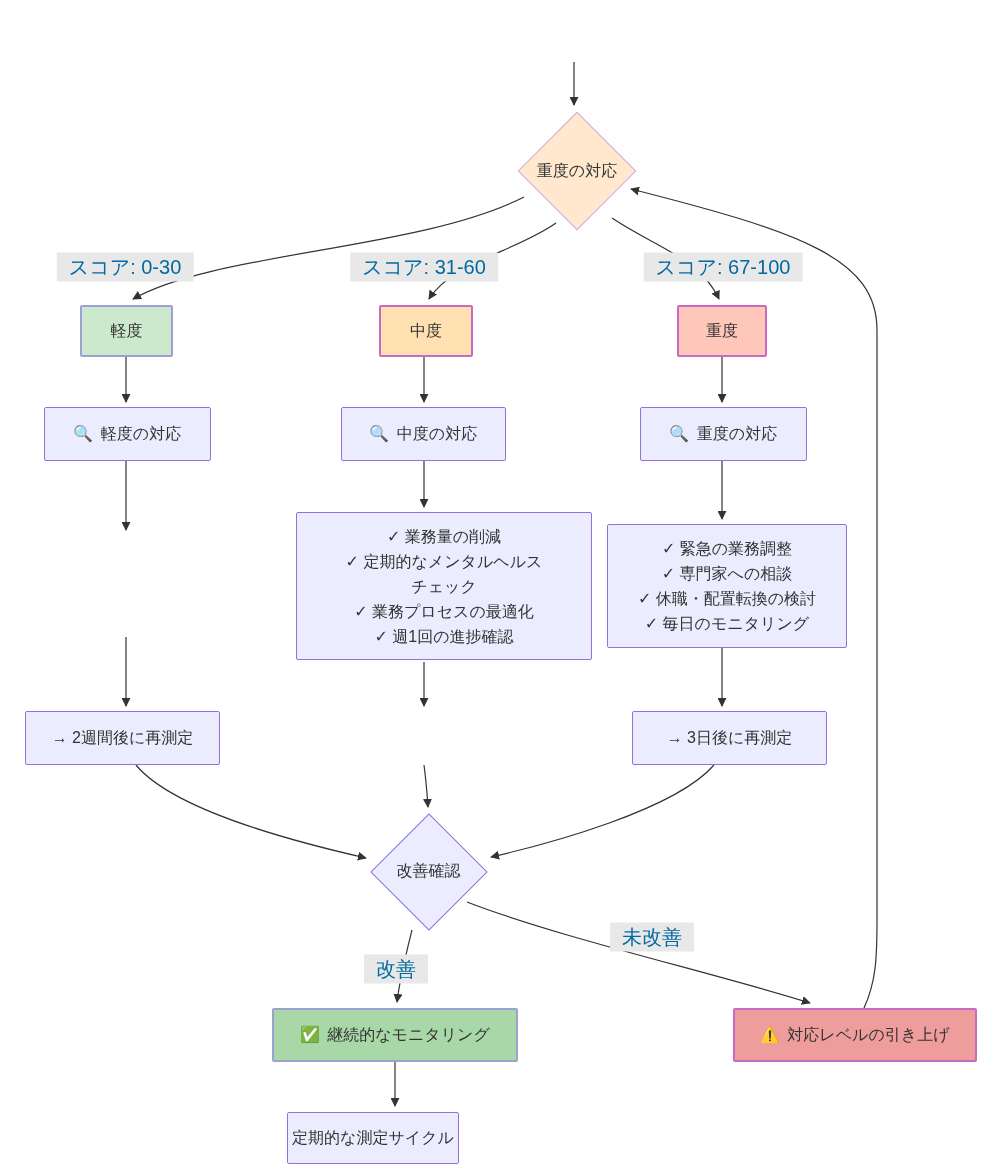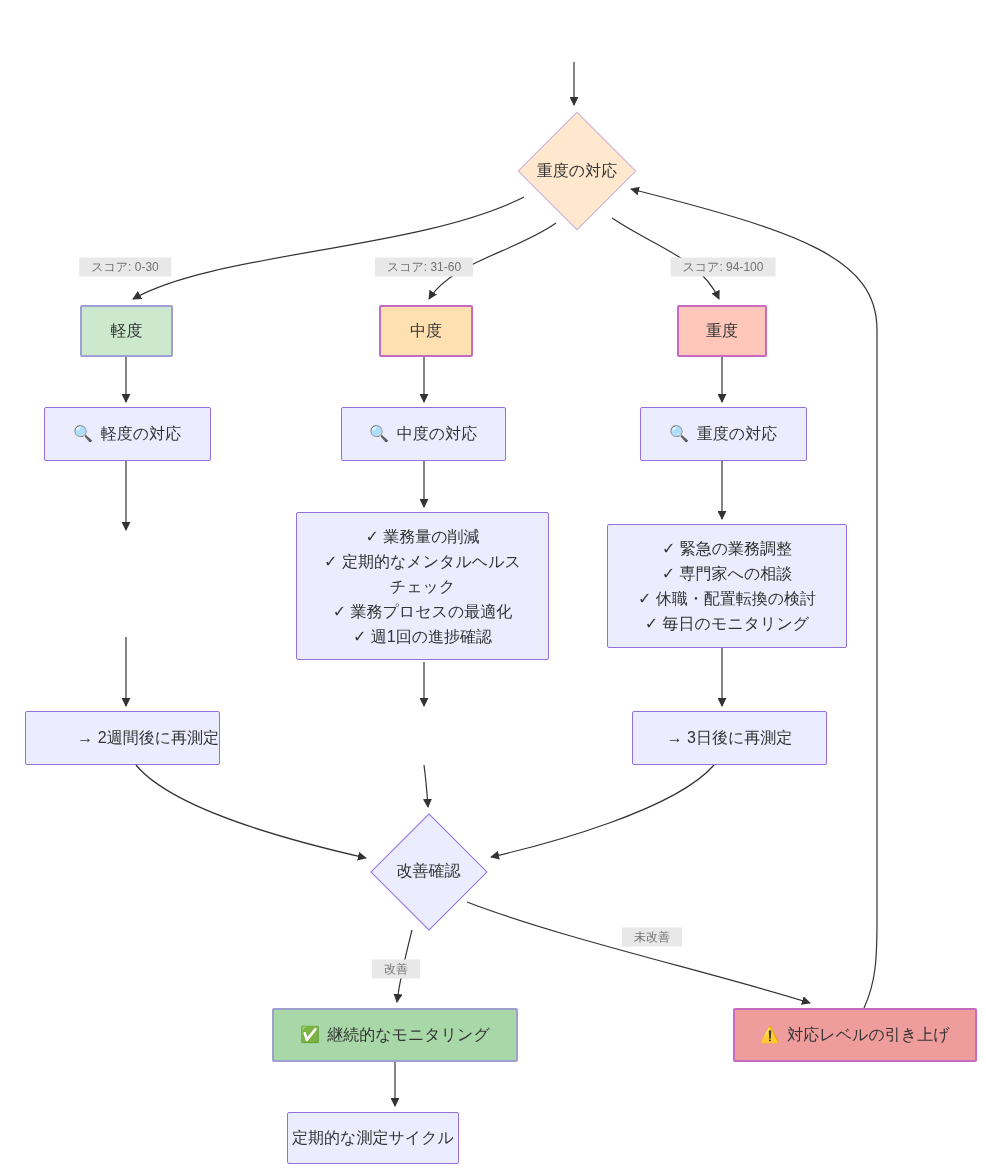--- a/index.html
+++ b/index.html
@@ -31,21 +31,21 @@
     background:#ECECFF; border:1px solid #9370DB; box-sizing:border-box;
   }
   .diamond.diagnosis .shape { background:#ffe8cd; border:1px solid #cbb1e0; }
   .diamond .dlabel {
     position:absolute; inset:0; display:flex; align-items:center; justify-content:center;
     font-size:16px; color:#333;
   }
 
   .edge-label {
     position:absolute; transform:translate(-50%,-50%);
-    background:#e8e8e8; color:#737373; font-size:12px;
+    background:#e8e8e8; color:#0369a1; font-size:20px;
     padding:1px 12px; white-space:nowrap;
   }
 </style>
 </head>
 <body>
 
 <div id="canvas">
 
   <svg id="edges" viewBox="0 0 986 1174">
     <defs>
@@ -72,21 +72,21 @@
       <path d="M714 765 C675 810, 548 844, 491 857" marker-end="url(#arrow)"></path>
       <path d="M412 930 C406 954, 400 977, 397 1002" marker-end="url(#arrow)"></path>
       <path d="M467 902 C560 938, 715 973, 810 1003" marker-end="url(#arrow)"></path>
       <path d="M395 1062 L395 1106" marker-end="url(#arrow)"></path>
       <path d="M864 1008 C876 982, 877 958, 877 920 L877 330 C877 258, 800 232, 631 189" marker-end="url(#arrow)"></path>
     </g>
   </svg>
 
   <span class="edge-label" style="left:125px; top:267px;">スコア: 0-30</span>
   <span class="edge-label" style="left:424px; top:267px;">スコア: 31-60</span>
-  <span class="edge-label" style="left:723px; top:267px;">スコア: 94-100</span>
+  <span class="edge-label" style="left:723px; top:267px;">スコア: 67-100</span>
   <span class="edge-label" style="left:396px; top:969px;">改善</span>
   <span class="edge-label" style="left:652px; top:937px;">未改善</span>
 
 
   <div class="diamond diagnosis" style="left:517px; top:112px; width:120px; height:118px;">
     <div class="shape" style="width:84px; height:84px;"></div>
     <div class="dlabel">重度の対応</div>
   </div>
 
   <div class="node mild" style="left:80px; top:305px; width:93px; height:52px;">
@@ -105,35 +105,35 @@
   </div>
   <div class="node" style="left:341px; top:407px; width:165px; height:54px;">
     <span class="icon">🔍</span>
     <span>中度の対応</span>
   </div>
   <div class="node" style="left:640px; top:407px; width:167px; height:54px;">
     <span class="icon">🔍</span>
     <span>重度の対応</span>
   </div>
 
-  <div class="node multiline" style="left:296px; top:512px; width:253px; height:148px;">
+  <div class="node multiline" style="left:296px; top:512px; width:296px; height:148px;">
     <div>✓ 業務量の削減</div>
     <div>✓ 定期的なメンタルヘルス</div>
     <div>チェック</div>
     <div>✓ 業務プロセスの最適化</div>
     <div>✓ 週1回の進捗確認</div>
   </div>
   <div class="node multiline" style="left:607px; top:524px; width:240px; height:124px;">
     <div>✓ 緊急の業務調整</div>
     <div>✓ 専門家への相談</div>
     <div>✓ 休職・配置転換の検討</div>
     <div>✓ 毎日のモニタリング</div>
   </div>
 
-  <div class="node" style="left:25px; top:711px; width:195px; height:54px;justify-content:flex-end;">
+  <div class="node" style="left:25px; top:711px; width:195px; height:54px;">
     <span>→ 2週間後に再測定</span>
   </div>
   <div class="node" style="left:632px; top:711px; width:195px; height:54px;">
     <span>→ 3日後に再測定</span>
   </div>
 
   <div class="diamond" style="left:370px; top:813px; width:117px; height:117px;">
     <div class="shape" style="width:83px; height:83px;"></div>
     <div class="dlabel">改善確認</div>
   </div>

